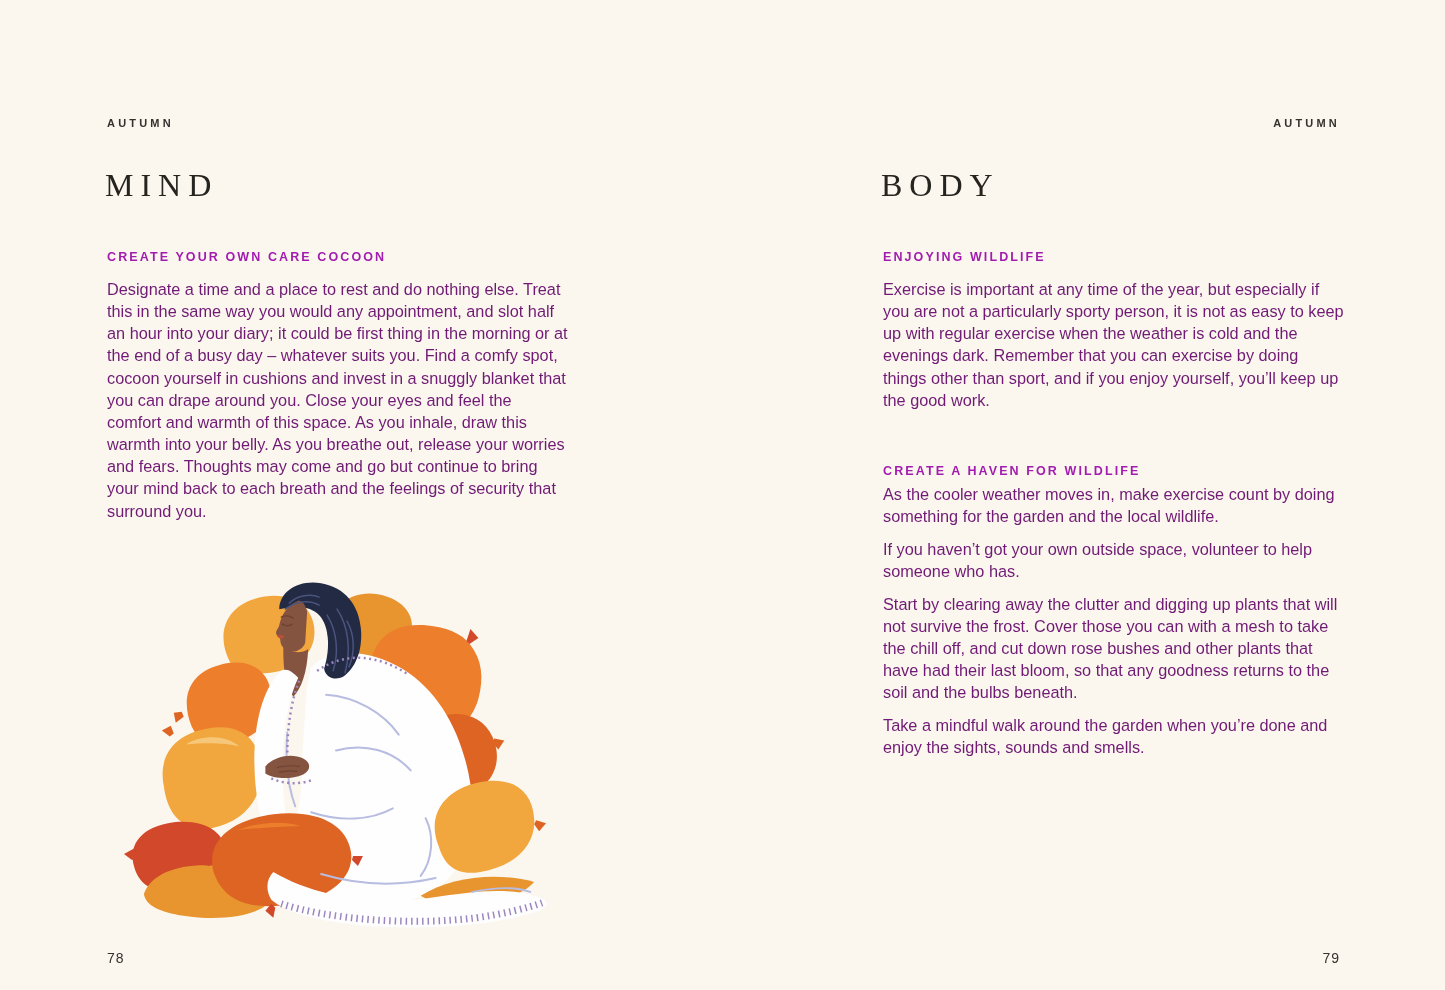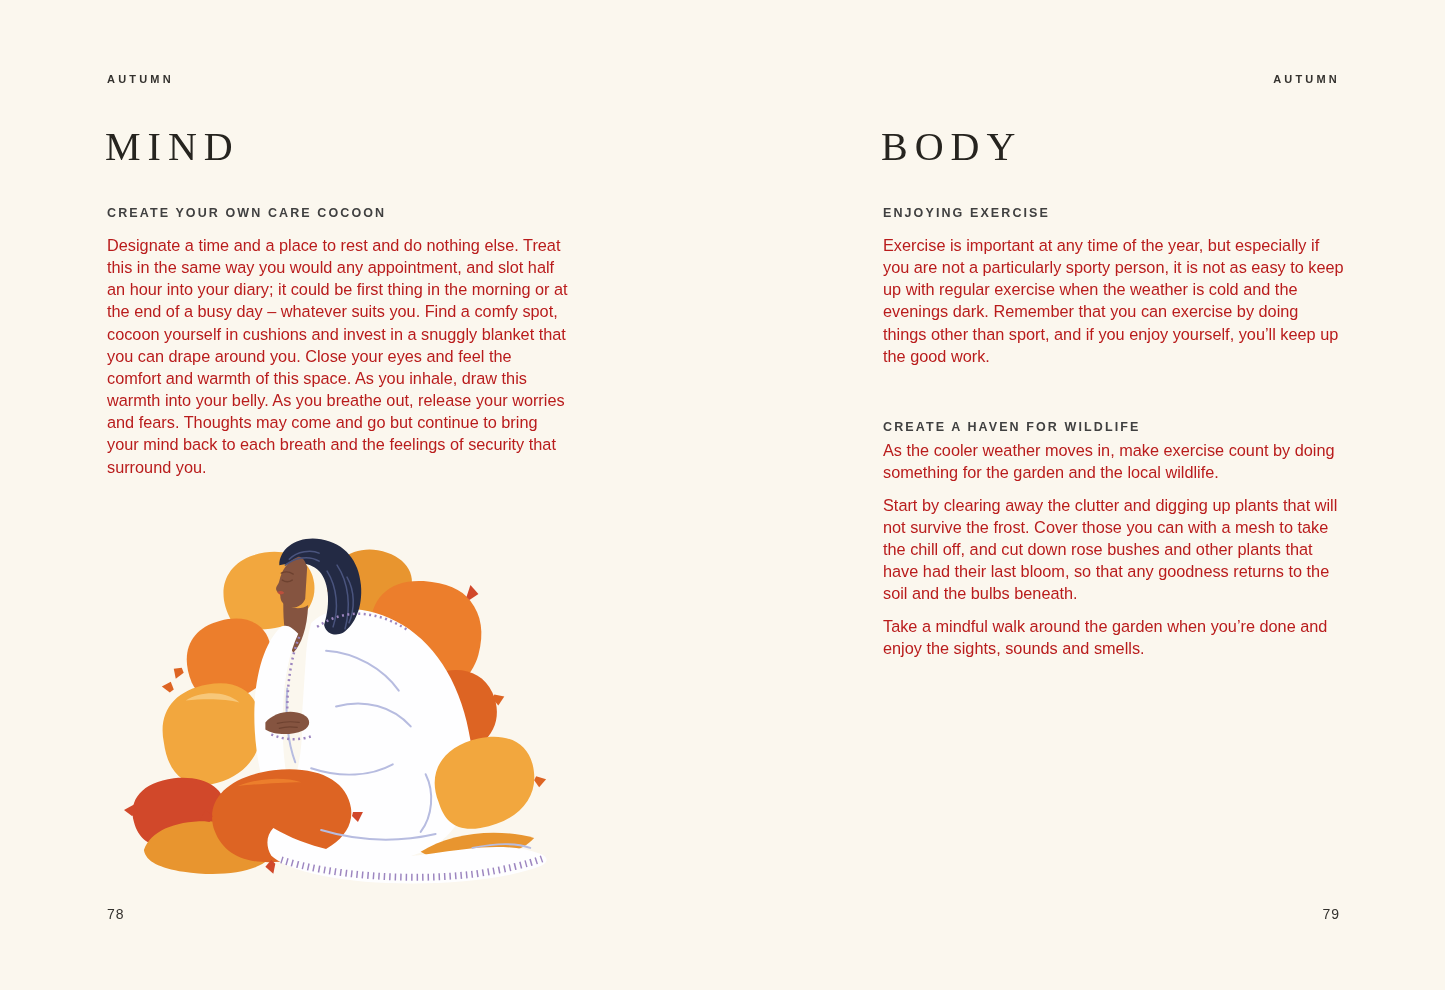--- a/index.html
+++ b/index.html
@@ -3,33 +3,33 @@
 <meta charset="utf-8">
 <style>
   html,body{margin:0;padding:0;}
   body{
     width:1445px;height:990px;position:relative;overflow:hidden;
     background:#FBF7EE;
     font-family:"Liberation Sans", sans-serif;
     color:#413F3B;
     -webkit-font-smoothing:antialiased;
   }
-  .abs{position:absolute;}
+  .abs{position:absolute;margin-top:44px;}
   .running-head{
     font-size:11px;letter-spacing:3.2px;font-weight:700;color:#34322E;
   }
   .page-title{
     font-family:"Liberation Serif", serif;
-    font-size:40px;letter-spacing:7px;font-weight:400;color:#26241F;
+    font-size:32px;letter-spacing:7px;font-weight:400;color:#26241F;
   }
   .section-heading{
-    font-size:12.5px;letter-spacing:2.1px;font-weight:700;color:#404040;
+    font-size:12.5px;letter-spacing:2.1px;font-weight:700;color:#a21caf;
   }
   .body-text{
-    font-size:16.3px;line-height:22.15px;color:#b91c1c;
+    font-size:16.3px;line-height:22.15px;color:#701a75;
   }
   .body-text p{margin:0 0 10.5px 0;}
   .body-text p:last-child{margin-bottom:0;}
   .page-number{
     font-size:14px;letter-spacing:1px;color:#34322E;
   }
   .right-align{text-align:right;}
   .illustration{left:122px;top:531px;width:448px;height:359px;}
   .illustration svg{width:100%;height:100%;display:block;}
 </style>
@@ -161,27 +161,28 @@
     <path d="M62 142 l-8 6 l-2 -10 l8 -1 z"></path>
     <path d="M48 162 l-8 -6 l9 -5 l3 8 z"></path>
   </g>
 </svg>
 </div>
 
 <div class="abs running-head right-align" style="left:883px;top:73px;width:457px;">AUTUMN</div>
 
 <div class="abs page-title" style="left:881px;top:123px;">BODY</div>
 
-<div class="abs section-heading" style="left:883px;top:206px;">ENJOYING EXERCISE</div>
+<div class="abs section-heading" style="left:883px;top:206px;">ENJOYING WILDLIFE</div>
 
 <div class="abs body-text" style="left:883px;top:234px;width:463px;">
   <p>Exercise is important at any time of the year, but especially if you are not a particularly sporty person, it is not as easy to keep up with regular exercise when the weather is cold and the evenings dark. Remember that you can exercise by doing things other than sport, and if you enjoy yourself, you’ll keep up the good work.</p>
 </div>
 
 <div class="abs section-heading" style="left:883px;top:420px;">CREATE A HAVEN FOR WILDLIFE</div>
 
 <div class="abs body-text" style="left:883px;top:439px;width:463px;">
   <p>As the cooler weather moves in, make exercise count by doing something for the garden and the local wildlife.</p>
+  <p>If you haven’t got your own outside space, volunteer to help someone who has.</p>
   <p>Start by clearing away the clutter and digging up plants that will not survive the frost. Cover those you can with a mesh to take the chill off, and cut down rose bushes and other plants that have had their last bloom, so that any goodness returns to the soil and the bulbs beneath.</p>
   <p>Take a mindful walk around the garden when you’re done and enjoy the sights, sounds and smells.</p>
 </div>
 
 <div class="abs page-number right-align" style="left:883px;top:906px;width:457px;">79</div>
 
 </body></html>

